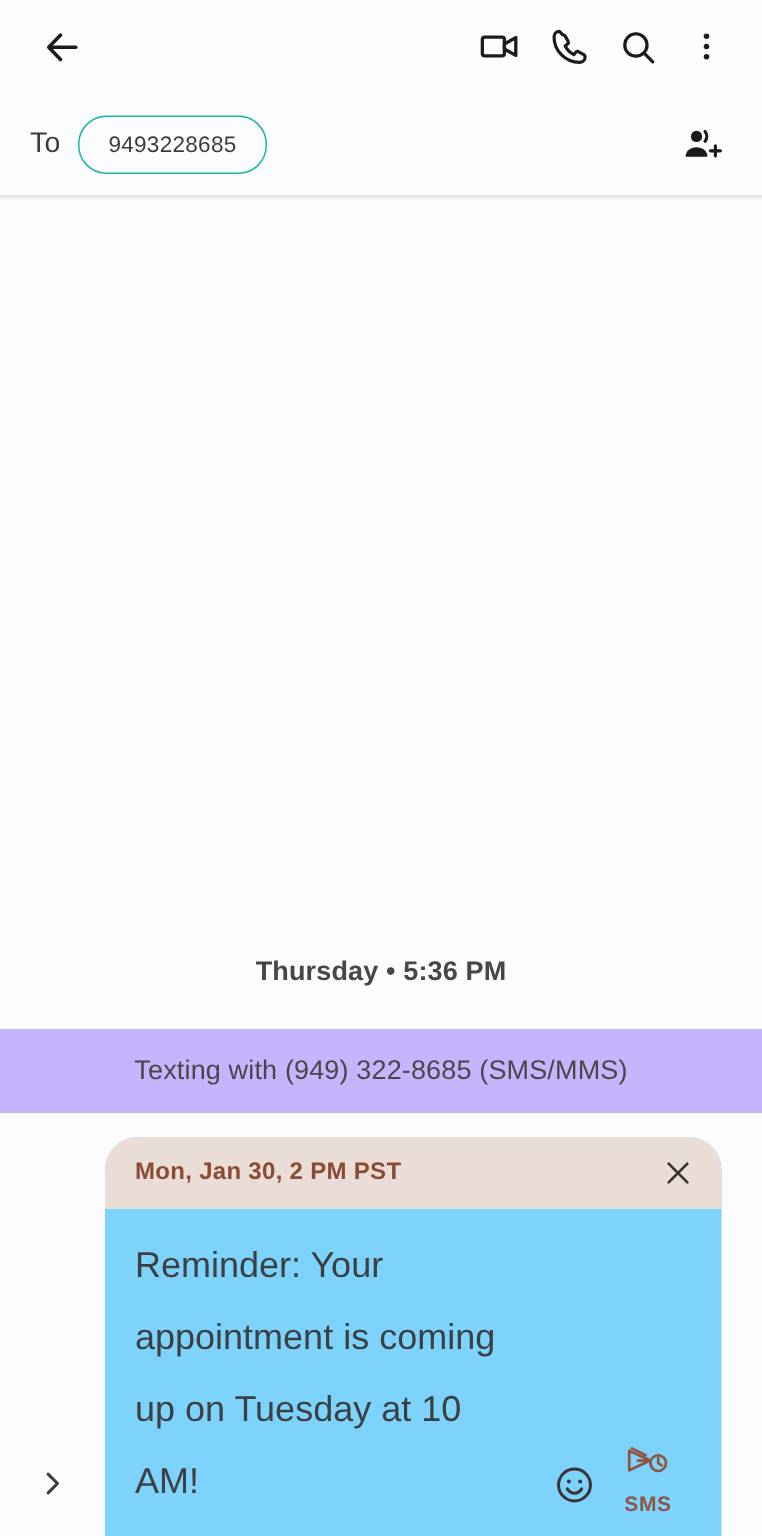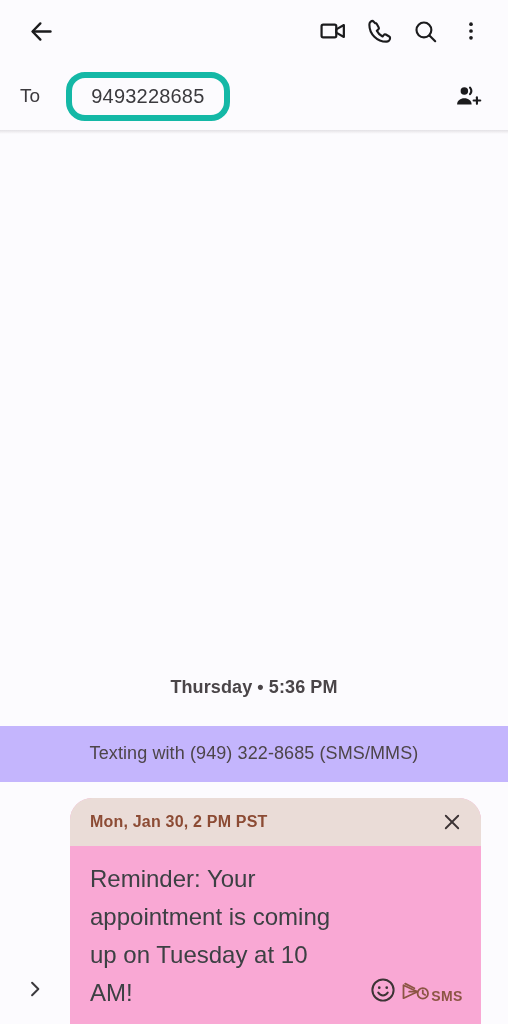--- a/index.html
+++ b/index.html
@@ -54,31 +54,31 @@
     align-items: center;
     padding: 0 18px 0 20px;
     background: #FCFBFE;
     box-sizing: border-box;
     position: relative;
   }
   .to-label {
     font-size: 19px;
     color: #3c3a3e;
     letter-spacing: .1px;
-    margin-right: 26px;
+    margin-right: 12px;
   }
   .chip {
     display: inline-flex;
     align-items: center;
     justify-content: center;
     height: 37px;
     padding: 0 19px;
-    border: 6px solid #14b8a6;
+    border: 1px solid #14b8a6;
     border-radius: 19px;
-    font-size: 20px;
+    font-size: 15px;
     color: #3b3a3e;
     background: transparent;
     letter-spacing: .2px;
   }
   .to-spacer { flex: 1 1 auto; }
 
   .divider {
     flex: 0 0 4px;
     height: 4px;
     background: linear-gradient(to bottom, #e3e1e6 0%, #eeecef 40%, #FCFBFE 100%);
@@ -127,21 +127,21 @@
     width: 70px;
     flex: 0 0 70px;
     height: 70px;
     display: flex;
     align-items: center;
     justify-content: center;
   }
   .compose-bubble {
     flex: 1 1 auto;
     margin-right: 27px;
-    background: #f9a8d4;
+    background: #7dd3fc;
     border-radius: 22px 22px 0 0;
     overflow: hidden;
     position: relative;
   }
   .schedule-bar {
     background: #EADCD7;
     display: flex;
     align-items: center;
     padding: 11px 16px 11px 20px;
   }
@@ -161,21 +161,21 @@
     flex: 0 0 auto;
   }
   .compose-body {
     display: flex;
     align-items: flex-end;
     padding: 14px 8px 10px 20px;
   }
   .compose-text {
     flex: 1 1 auto;
     font-size: 24px;
-    line-height: 38px;
+    line-height: 48px;
     color: #3c4043;
     padding-right: 6px;
     padding-bottom: 2px;
     word-wrap: break-word;
     max-width: 265px;
   }
   .compose-actions {
     flex: 0 0 auto;
     display: flex;
     align-items: flex-end;
@@ -184,20 +184,21 @@
   .emoji-btn {
     width: 44px;
     height: 44px;
     display: flex;
     align-items: center;
     justify-content: center;
   }
   .send-btn {
     width: 54px;
     display: flex;
+    flex-direction: column;
     align-items: center;
     justify-content: center;
     padding-bottom: 2px;
   }
   .send-label {
     font-size: 14px;
     font-weight: bold;
     color: #8C5544;
     letter-spacing: .4px;
     margin-top: 1px;

